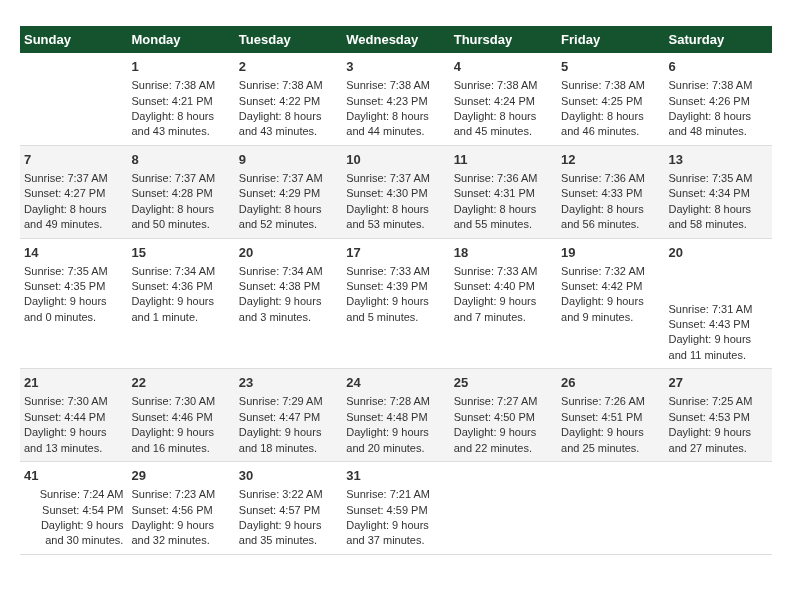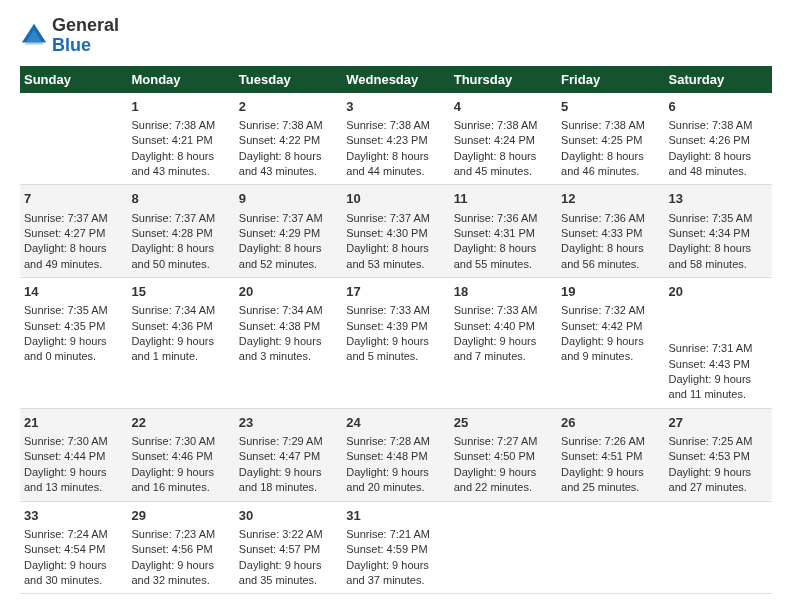--- a/index.html
+++ b/index.html
@@ -82,30 +82,20 @@
     }
     .day-info {
       font-size: 11px;
       color: #333;
     }
   </style>
 </head>
 <body>
 
 <div class="header">
-  <div class="logo">
-    <svg class="logo-icon" viewBox="0 0 30 30" xmlns="http://www.w3.org/2000/svg">
-      <polygon points="15,2 28,22 2,22" fill="#1a6bb5"></polygon>
-      <polygon points="15,8 25,24 5,24" fill="#4a9fd4" opacity="0.5"></polygon>
-    </svg>
-    <div class="logo-text">
-      <span class="general">General</span><br>
-      <span class="blue">Blue</span>
-    </div>
-  </div>
   <div class="title-block">
   </div>
 </div>
 
 <table>
   <thead>
     <tr>
     <th>Sunday</th>
         <th>Monday</th>
         <th>Tuesday</th>
@@ -309,22 +299,22 @@
         <td>
           <span class="day-number">27</span>
           <div class="day-info" style="white-space: pre-line;">Sunrise: 7:25 AM
 Sunset: 4:53 PM
 Daylight: 9 hours
 and 27 minutes.</div>
         </td>
       </tr>
       <tr>
         <td>
-          <span class="day-number">33</span>
-          <div class="day-info" style="white-space: pre-line;">Sunrise: 7:24 AM
+          <span class="day-number">41</span>
+          <div class="day-info" style="white-space: pre-line; text-align: right;">Sunrise: 7:24 AM
 Sunset: 4:54 PM
 Daylight: 9 hours
 and 30 minutes.</div>
         </td>
         <td>
           <span class="day-number">29</span>
           <div class="day-info" style="white-space: pre-line;">Sunrise: 7:23 AM
 Sunset: 4:56 PM
 Daylight: 9 hours
 and 32 minutes.</div>

